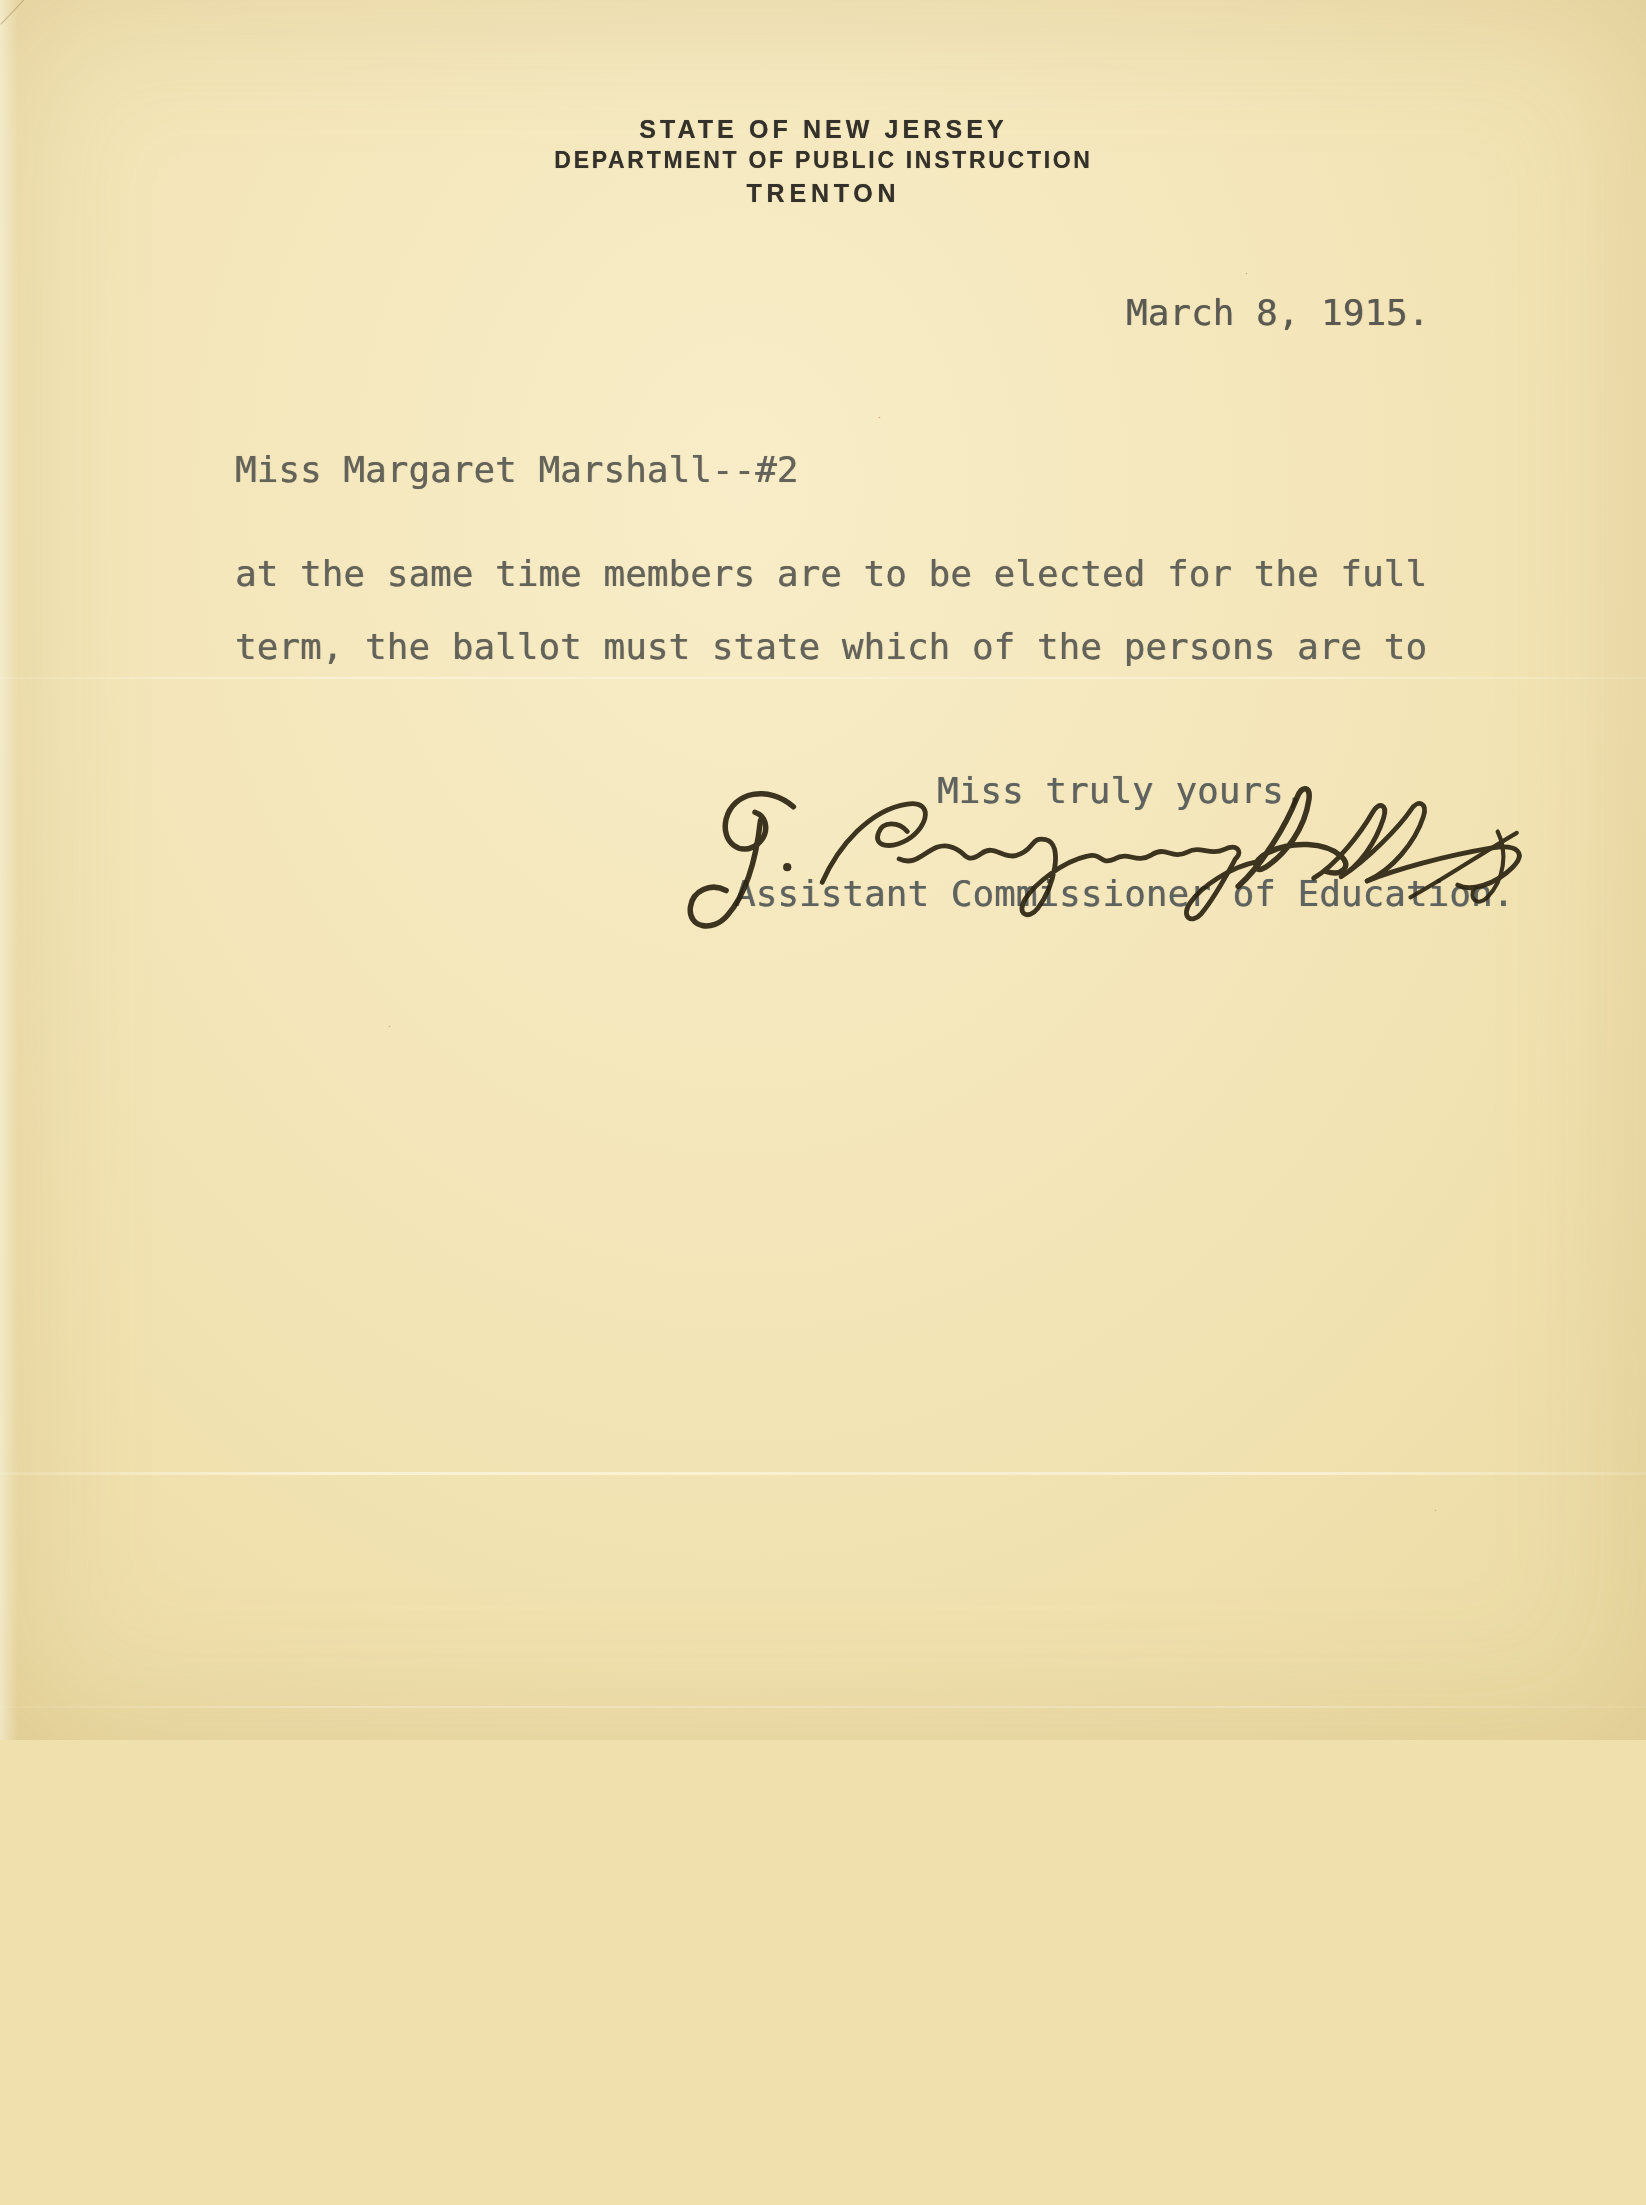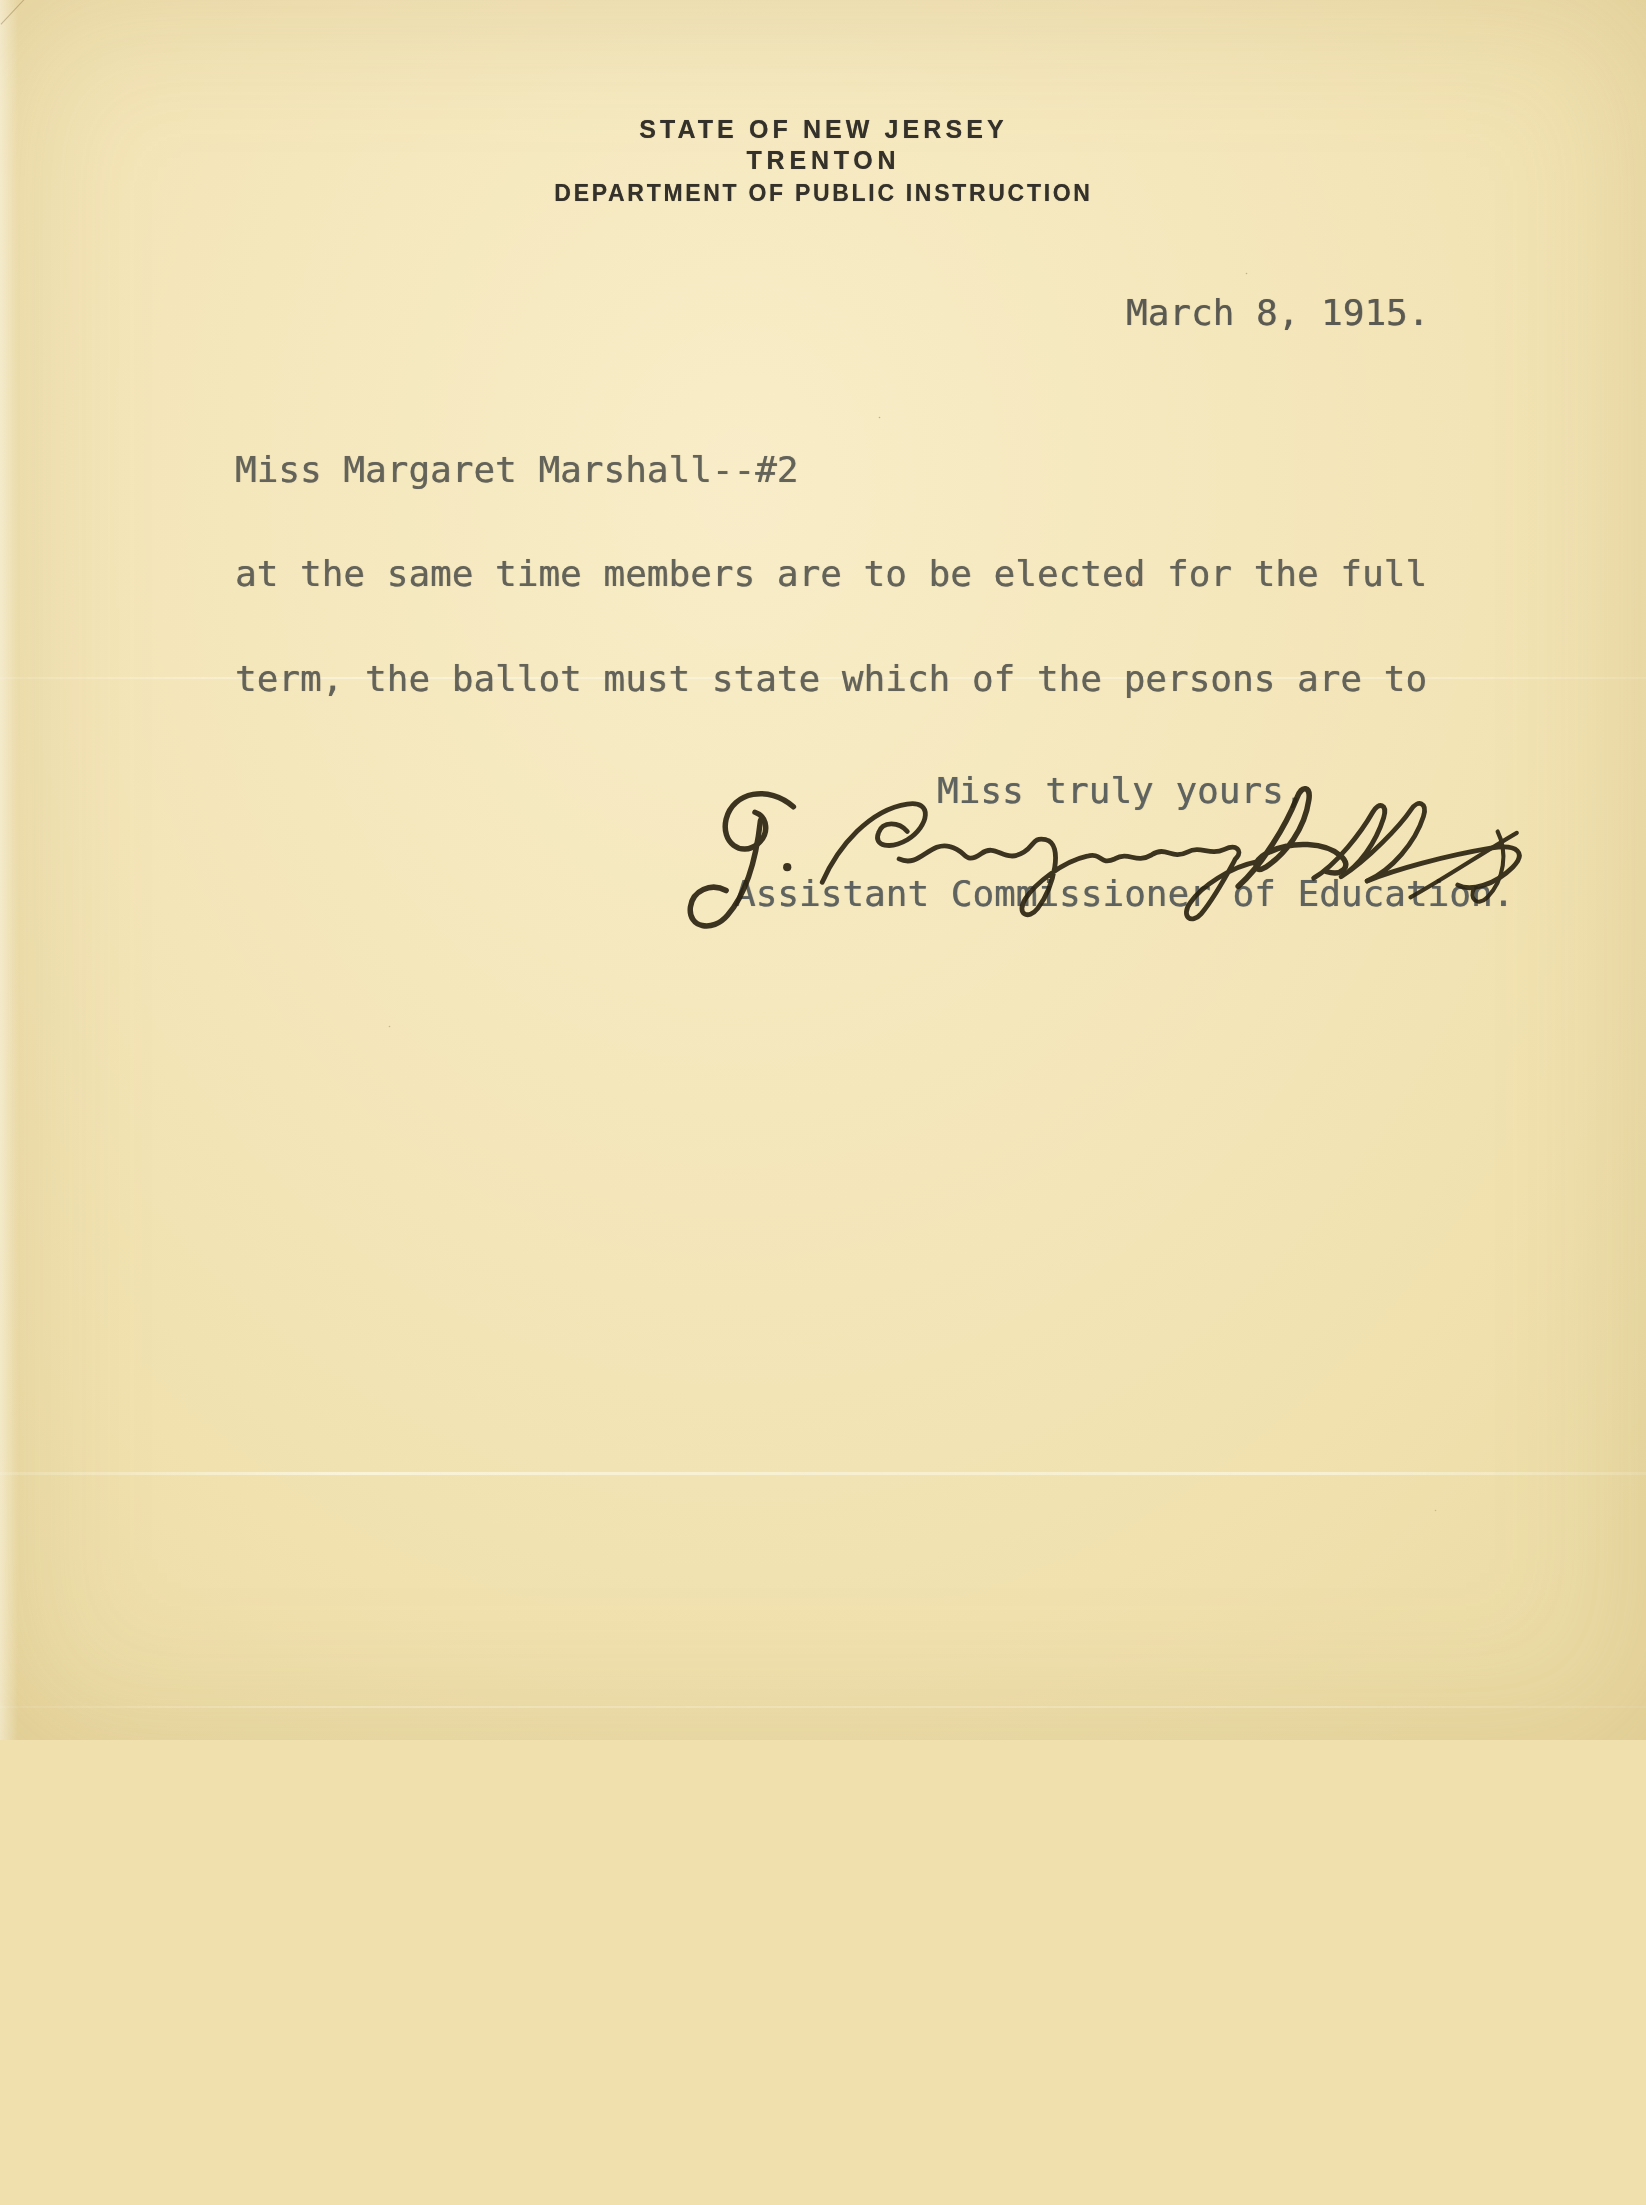--- a/index.html
+++ b/index.html
@@ -38,21 +38,21 @@
     line-height:41px;
     color:#64635a;
     white-space:pre;
     text-shadow:0.4px 0.4px 0.7px rgba(82,80,70,0.55), -0.2px -0.2px 0.5px rgba(82,80,70,0.3);
   }
   .typed.dark{color:#5b5a52;margin-left:20px;}
   .typed.blueish{color:#5f6360;}
   .t-date{left:1106px; top:292px;}
   .t-addr{left:235px; top:449px;}
   .t-body1{left:235px; top:553px;}
-  .t-body2{left:235px; top:626px;margin-top:32px;}
+  .t-body2{left:235px; top:626px;}
   .t-body3{left:235px; top:698px;}
   .t-close{left:937px; top:770px;}
   .t-title{left:734px; top:873px;}
   
   .signature{
     position:absolute; left:652px; top:775px;
     width:906px; height:172px;
     z-index:5;
   }
   
@@ -94,22 +94,22 @@
 
   <div class="edge-light"></div>
   <div class="corner-crease"></div>
   <div class="crease crease-1"></div>
   <div class="crease crease-2"></div>
   <div class="crease crease-3"></div>
   <div class="specks"></div>
 
   <div class="letterhead">
     <div class="lh-line lh-1">STATE OF NEW JERSEY</div>
+    <div class="lh-line lh-2">DEPARTMENT OF PUBLIC INSTRUCTION</div>
     <div class="lh-line lh-3">TRENTON</div>
-    <div class="lh-line lh-2">DEPARTMENT OF PUBLIC INSTRUCTION</div>
   </div>
 
   <div class="typed dark t-date">March 8, 1915.</div>
   <div class="typed t-addr">Miss Margaret Marshall--#2</div>
   <div class="typed t-body1">at the same time members are to be elected for the full</div>
   <div class="typed t-body2">term, the ballot must state which of the persons are to</div>
   <div class="typed blueish t-close">Miss truly yours,</div>
   <div class="typed blueish t-title">Assistant Commissioner of Education.</div>
 
   <svg class="signature" viewBox="0 0 1320 250" fill="none" stroke="#29210f" stroke-linecap="round" stroke-linejoin="round" opacity="0.9">

